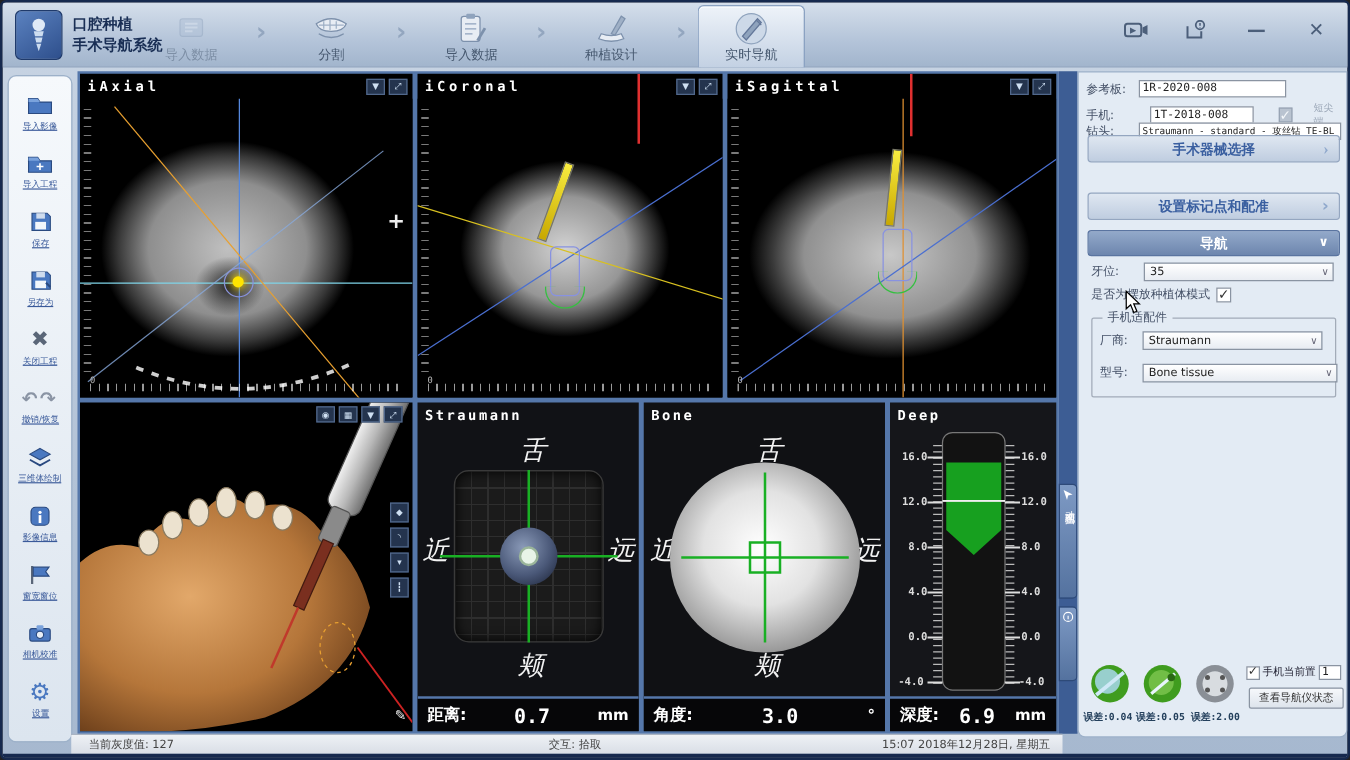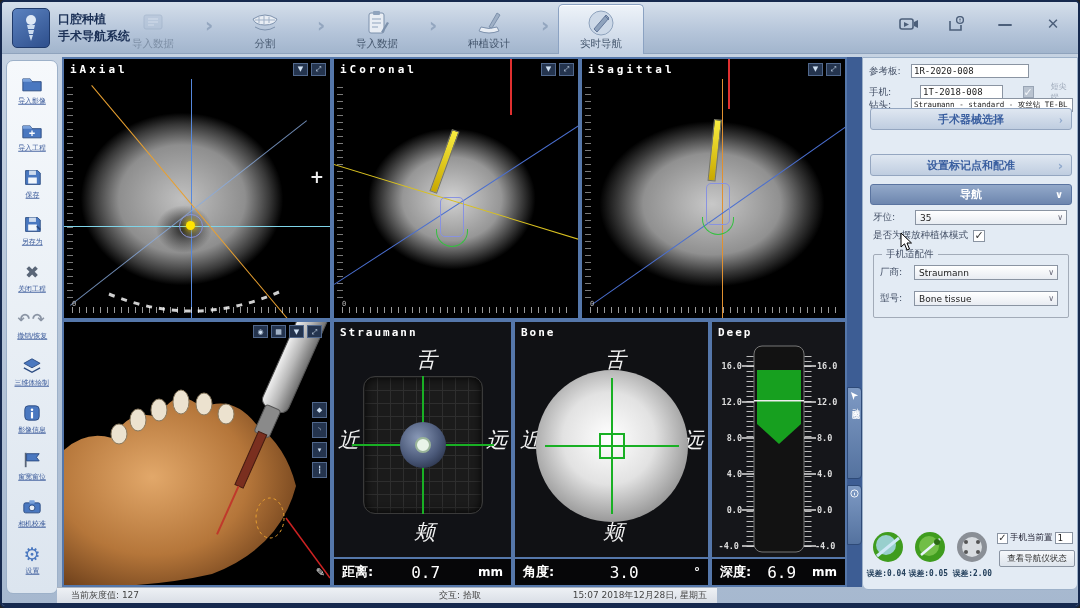--- a/index.html
+++ b/index.html
@@ -51,21 +51,21 @@
     background:repeating-linear-gradient(to bottom,rgba(255,255,255,.8) 0 1px,transparent 1px 7px);}
   .rzero{position:absolute;bottom:10px;left:8px;color:#bbb;font-size:7px;font-family:"DejaVu Sans Mono",monospace;}
   .plus{position:absolute;color:#eee;font-size:17px;font-weight:bold;}
   .impl{position:absolute;border:1px solid #8892e0;border-radius:5px;}
   .dot{position:absolute;width:9px;height:9px;border-radius:50%;background:#ffe400;box-shadow:0 0 6px 2px rgba(255,220,0,.7);}
   
   .compass-label{position:absolute;color:#f2f2f2;font-family:"DejaVu Serif",serif;font-size:21px;font-style:italic;}
   .metricbar{position:absolute;left:0;right:0;bottom:0;height:28px;border-top:2px solid #5577aa;
     display:flex;align-items:center;color:#fff;background:#060608;}
   .m-label{font-size:13px;font-weight:bold;margin-left:8px;}
-  .m-value{font-family:"DejaVu Sans Mono",monospace;font-size:16px;font-weight:normal;margin:0 auto;}
+  .m-value{font-family:"DejaVu Sans Mono",monospace;font-size:16px;font-weight:bold;margin:0 auto;}
   .m-unit{font-size:12px;font-weight:bold;margin-right:8px;}
   .gline{position:absolute;background:#19b024;}
   
   .tick-label{position:absolute;color:#ddd;font-size:8.5px;font-family:"DejaVu Sans Mono",monospace;font-weight:bold;width:26px;}
   
   .sidetabs{position:absolute;left:845px;top:55px;width:15px;height:530px;background:#3d5d94;}
   .vtab{position:absolute;left:0;width:15px;background:linear-gradient(#7e9ac4,#54729f);border:1px solid #2e4a78;
     border-radius:0 4px 4px 0;color:#fff;display:flex;flex-direction:column;align-items:center;padding-top:3px;}
   .vtab .vtxt{writing-mode:vertical-rl;font-size:8px;letter-spacing:1px;margin-top:2px;}
   
@@ -89,21 +89,21 @@
   .navhdr .arr{position:absolute;right:8px;font-size:10px;}
   .sel{background:linear-gradient(#fff,#e8ecf2);border:1px solid #8a94a2;height:15px;display:flex;
     align-items:center;padding:0 4px;font-size:9px;color:#222;position:relative;}
   .sel .sarr{position:absolute;right:3px;color:#667;font-size:8px;}
   .group{position:absolute;left:10px;width:196px;height:64px;border:1px solid #a2abb8;border-radius:2px;}
   .glegend{position:absolute;top:-7px;left:8px;background:#e3ebf4;padding:0 4px;font-size:9.5px;color:#445066;}
   .errlbl{position:absolute;font-size:8.5px;color:#24405c;font-weight:bold;font-family:"DejaVu Sans Mono",monospace;transform:scale(.92);}
   .smallbtn{position:absolute;border:1px solid #8a94a2;border-radius:2px;background:linear-gradient(#f6f8fb,#dde4ec);
     font-size:8.5px;color:#333;display:flex;align-items:center;justify-content:center;}
   
-  .statusbar{position:absolute;left:55px;top:585px;width:660px;height:16px;background:linear-gradient(#eef1f5,#d9dee6);
+  .statusbar{position:absolute;left:55px;top:585px;width:793px;height:16px;background:linear-gradient(#eef1f5,#d9dee6);
     border-top:1px solid #aab4c2;display:flex;align-items:center;font-size:9px;color:#444;}
   .frame-bottom{position:absolute;left:0;top:601px;width:1080px;height:7px;background:#16294e;}
   .cursor{position:absolute;z-index:99;}
 </style>
 </head>
 <body>
 
 <div id="stage">
 
   <div class="titlebar">
@@ -566,21 +566,21 @@
       <span class="glegend">手机适配件</span>
       <div class="frow" style="left:6px;top:10px;">
         <span class="flabel" style="width:34px;">厂商:</span>
         <span class="sel" style="width:144px;">
           <span>Straumann</span>
           <span class="sarr">∨</span>
         </span>
       </div>
       <div class="frow" style="left:6px;top:36px;">
         <span class="flabel" style="width:34px;">型号:</span>
-        <span class="sel" style="width:144px;">
+        <span class="sel" style="width:156px;">
           <span>Bone tissue</span>
           <span class="sarr">∨</span>
         </span>
       </div>
     </div>
 
     <div style="position:absolute;left:0;top:470px;width:216px;height:60px;">
       <svg width="34" height="34" viewBox="0 0 34 34" style="position:absolute;left:8px;top:2px;">
         <circle cx="17" cy="17" r="15" fill="#3f9c1e"></circle>
           <circle cx="15" cy="15" r="10" fill="#a8d8ec" opacity=".85"></circle>

